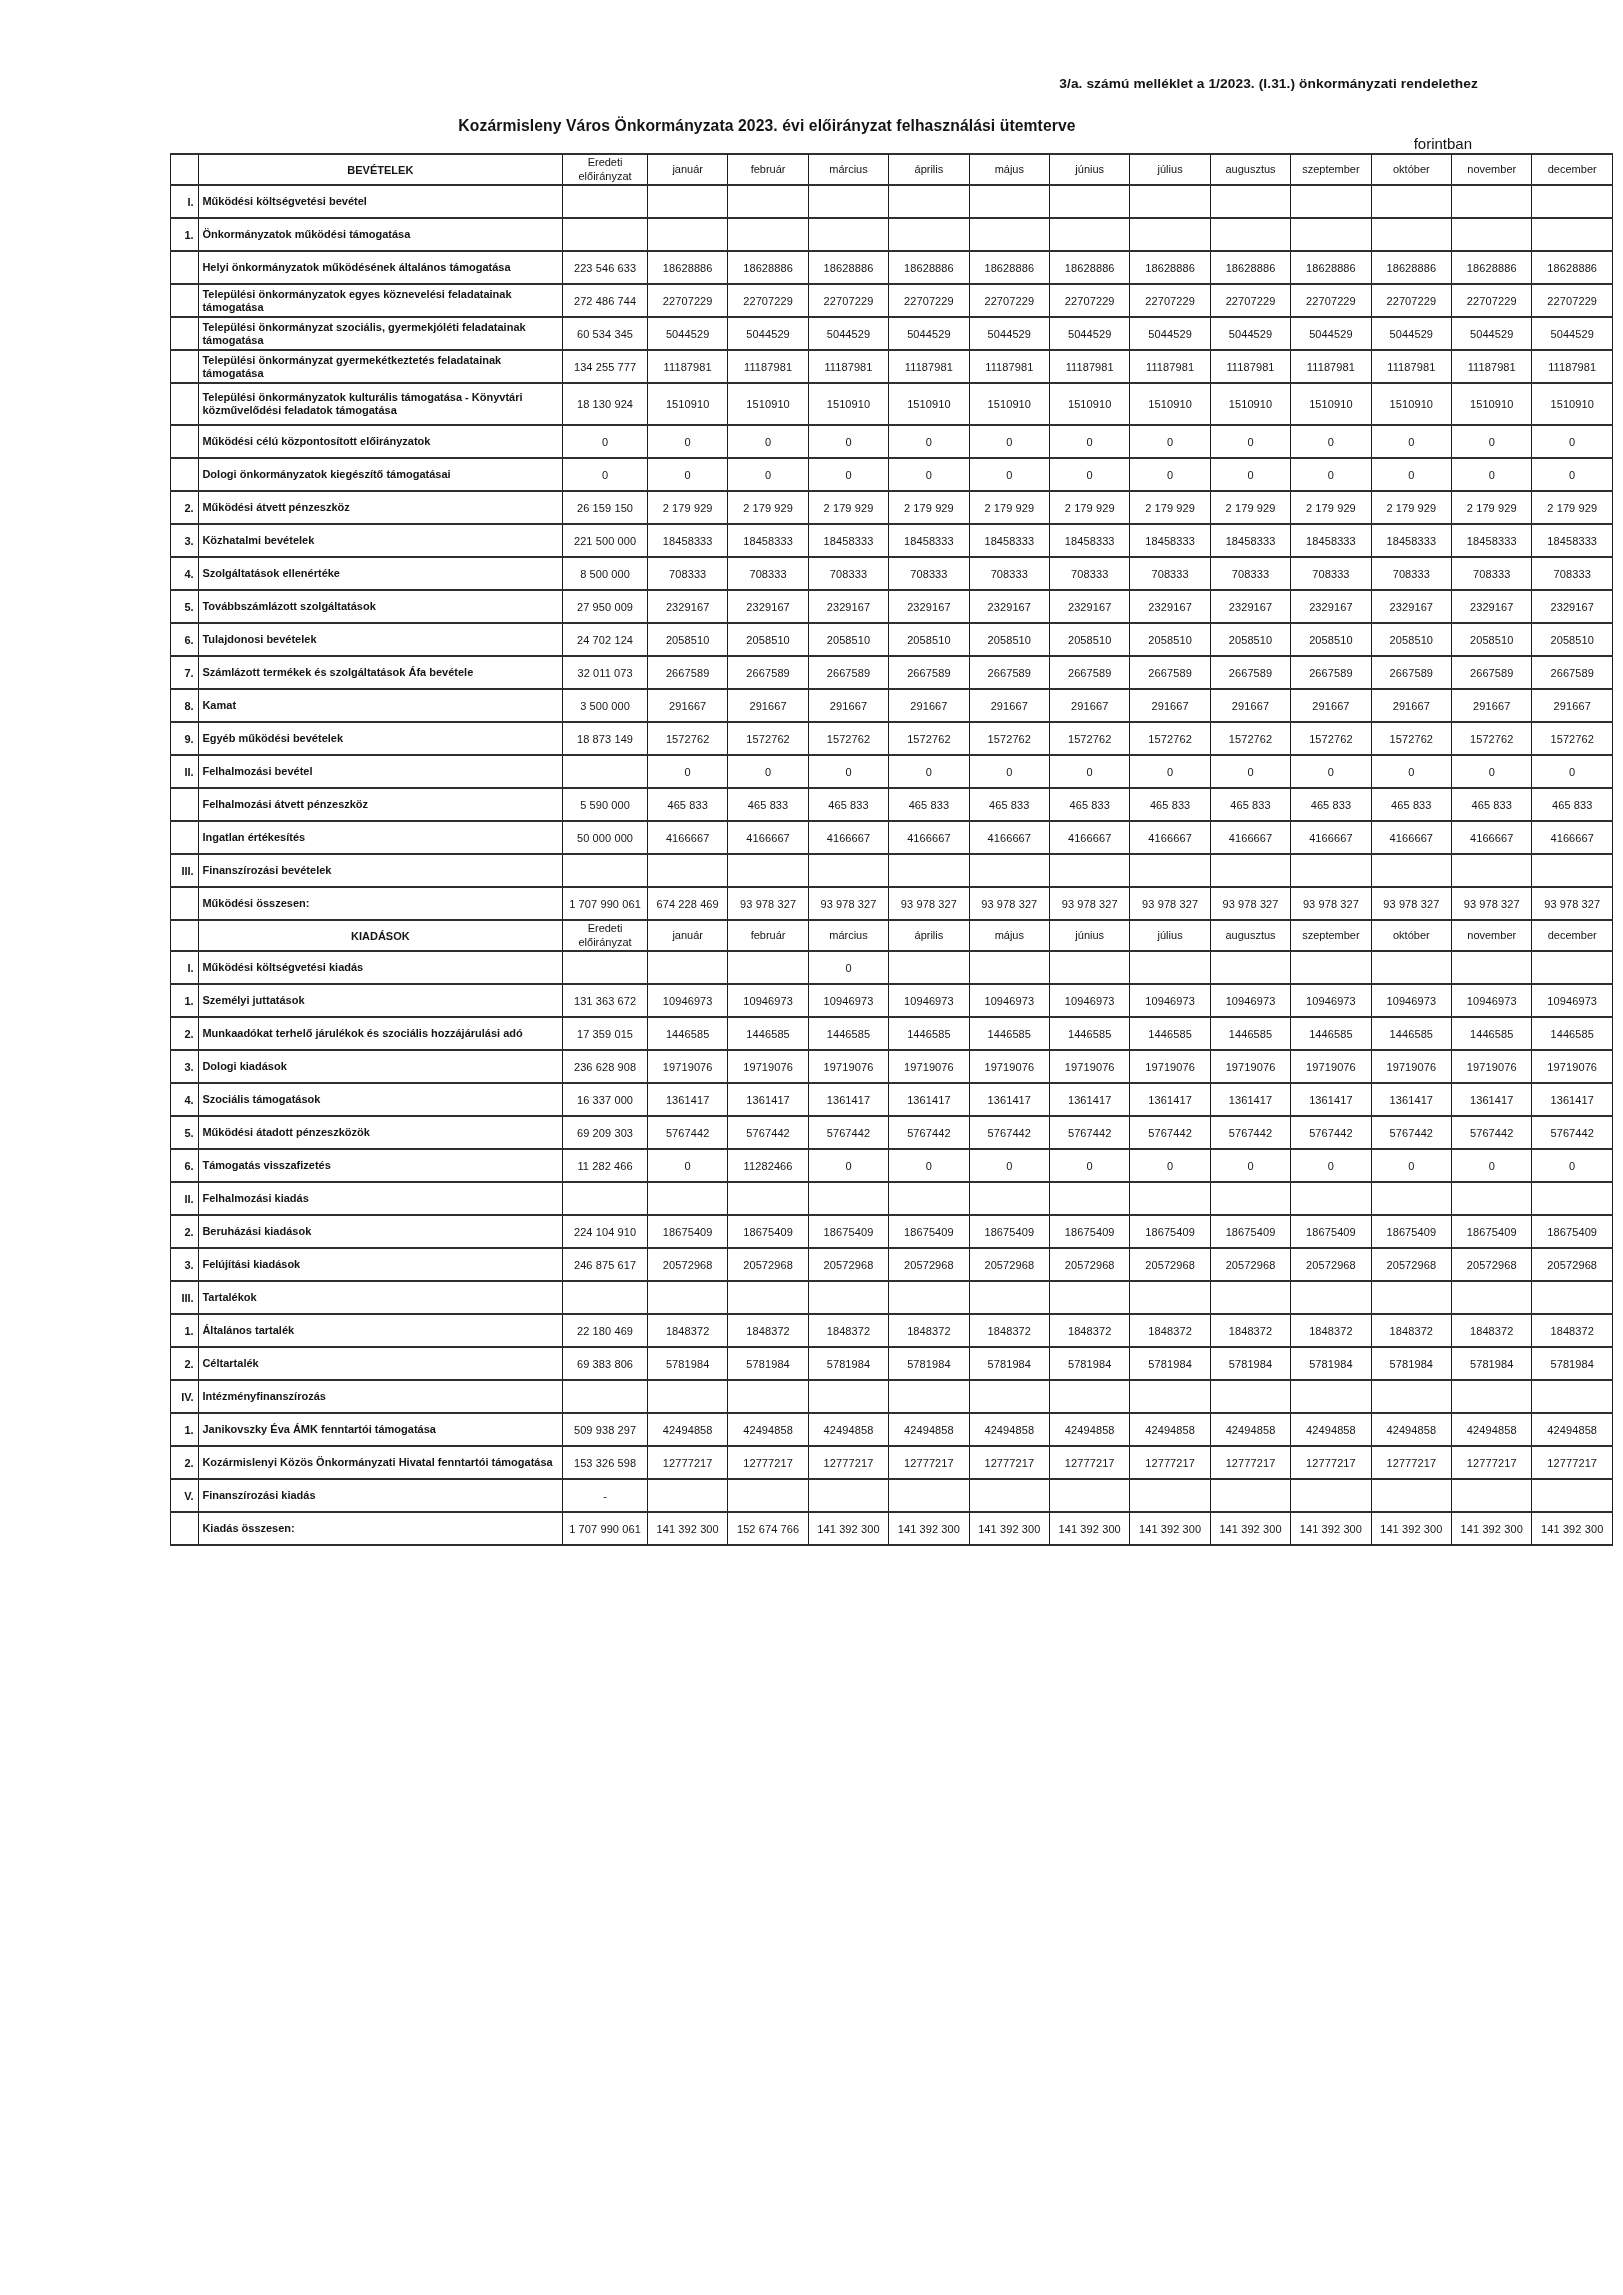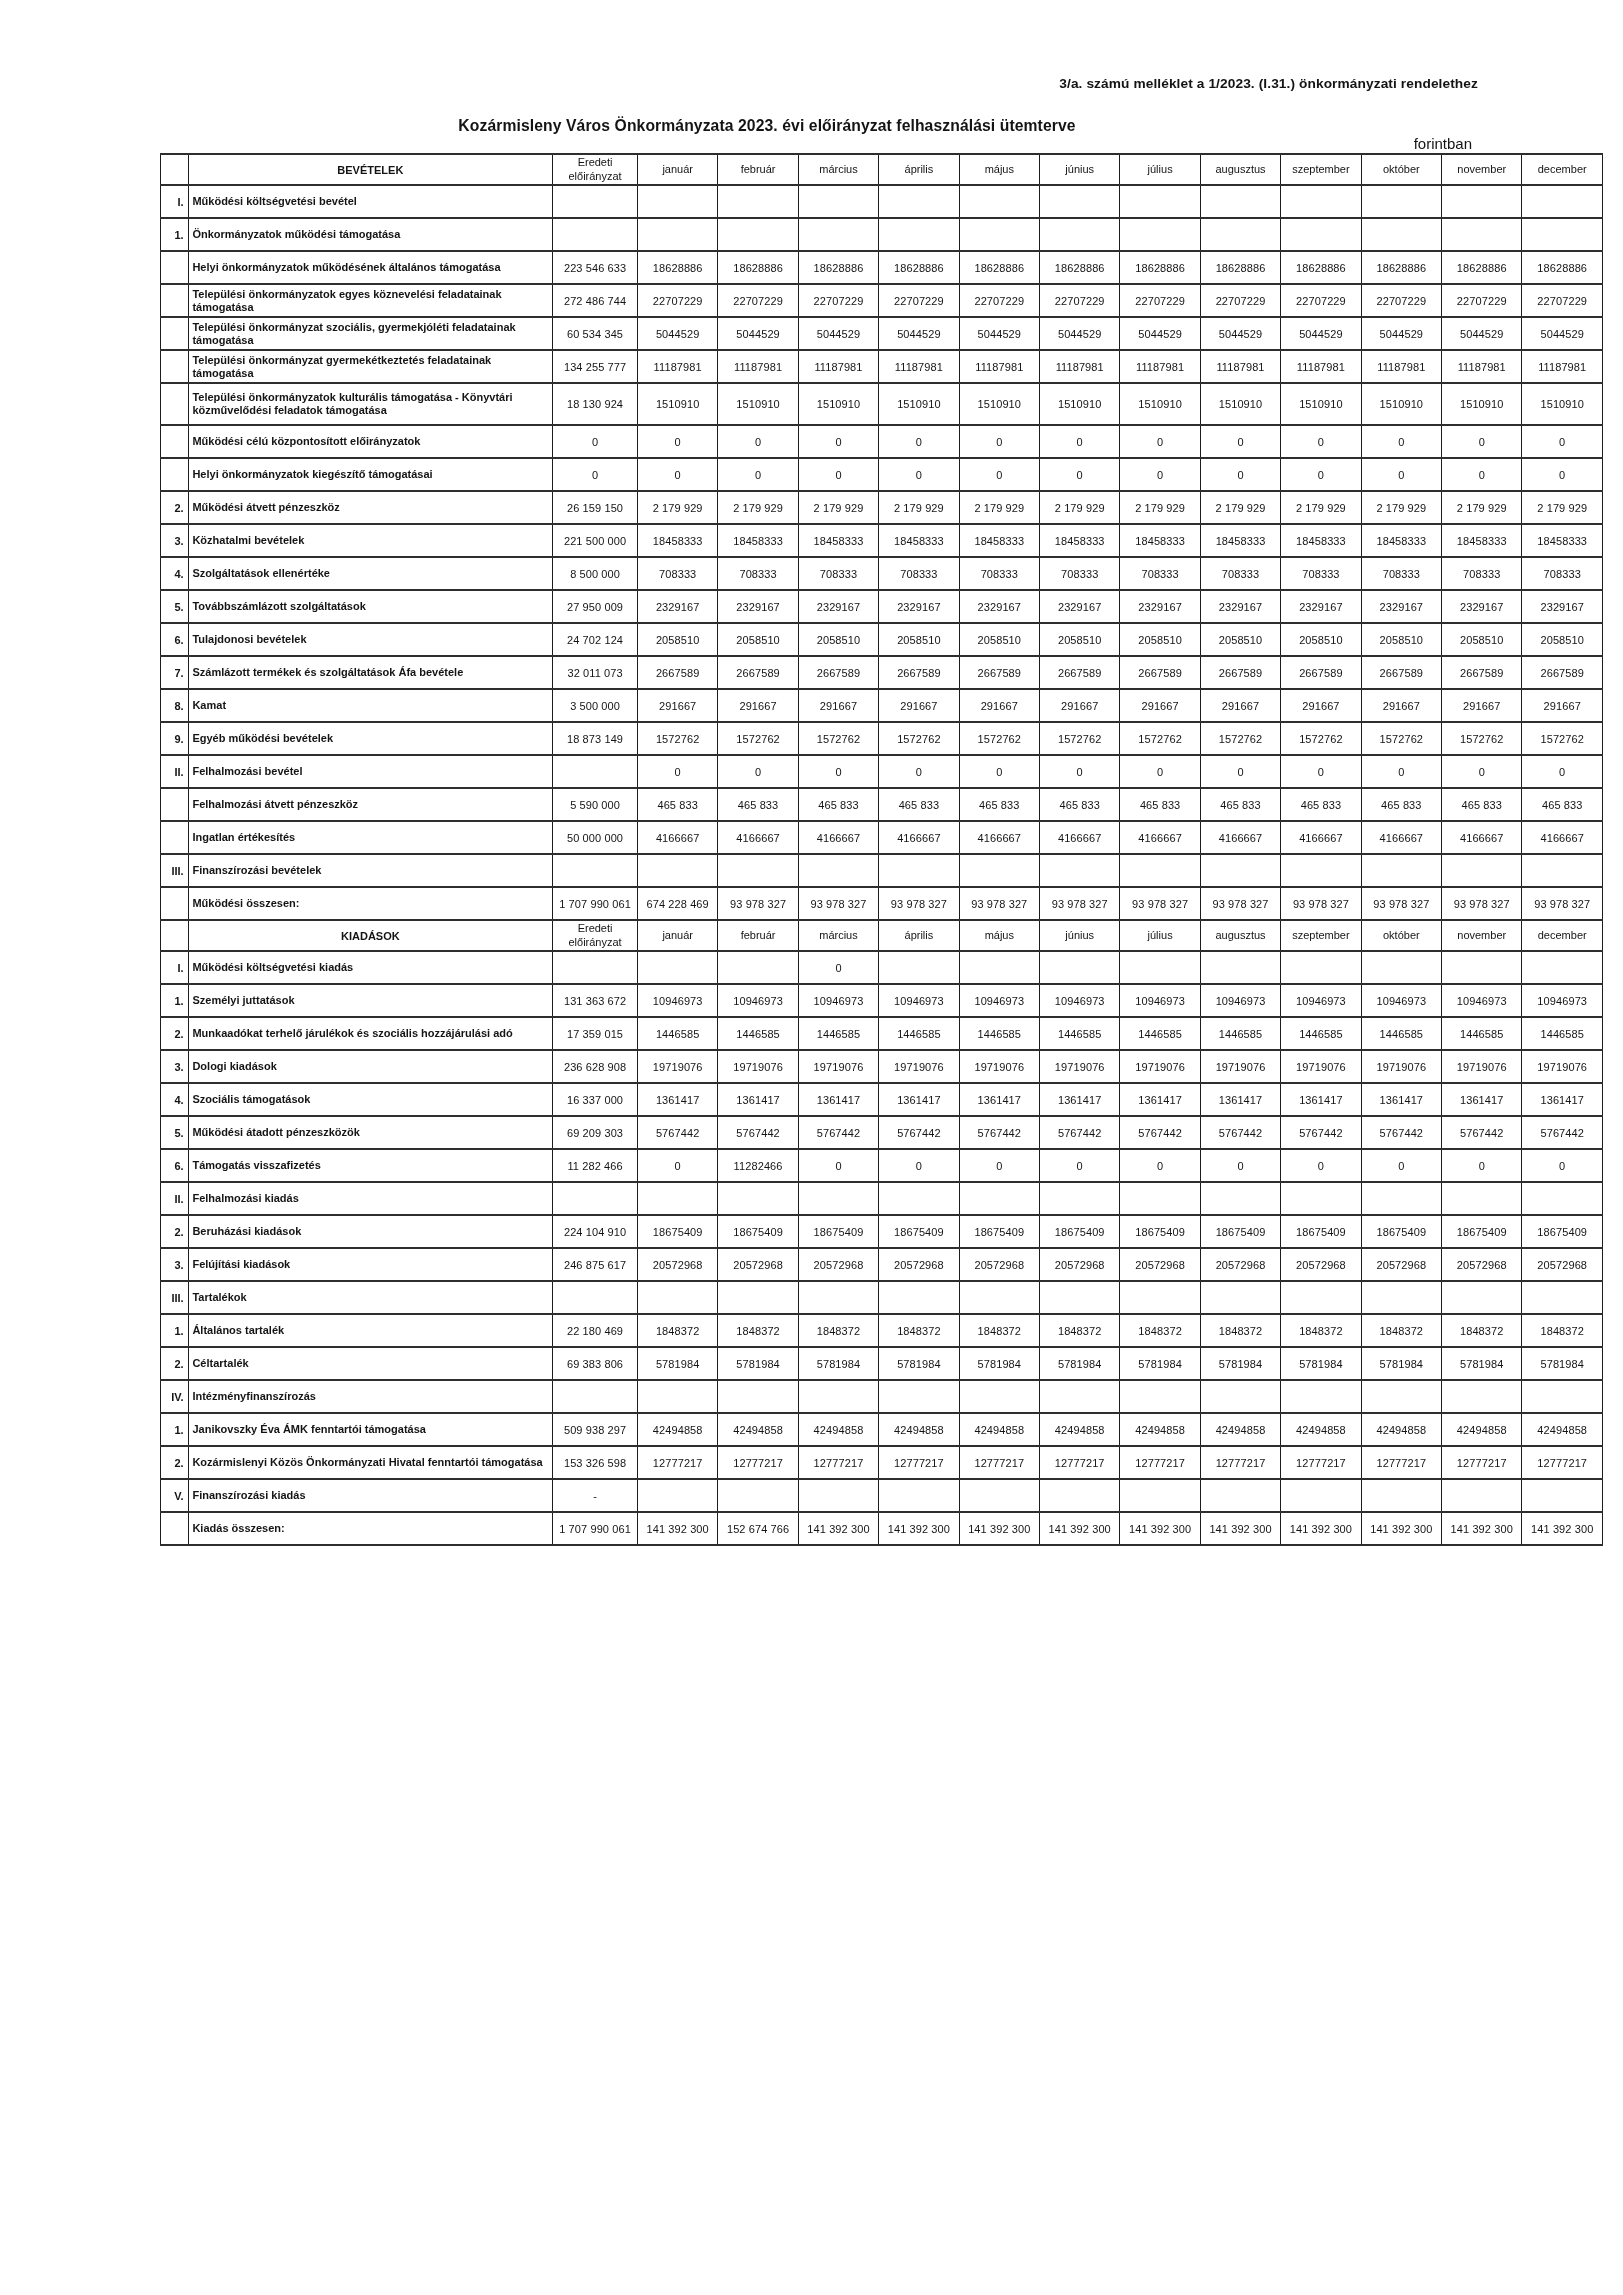--- a/index.html
+++ b/index.html
@@ -13,21 +13,21 @@
     font-size:13.7px;font-weight:bold;letter-spacing:0.1px;
   }
   .doc-title{
     position:absolute;top:117px;left:160px;width:1214px;
     text-align:center;font-size:15.7px;font-weight:bold;letter-spacing:0.1px;
   }
   .unit-note{
     position:absolute;top:135px;right:151px;font-size:15px;
   }
   table.budget{
-    position:absolute;top:153px;left:160px;width:1443px;
+    position:absolute;top:153px;left:170px;width:1443px;
     border-collapse:collapse;table-layout:fixed;
     border:1.3px solid #161616;
   }
   table.budget td{
     border-left:1.3px solid #1c1c1c;border-right:1.3px solid #1c1c1c;
     border-top:2px double #2e2e2e;border-bottom:2px double #2e2e2e;
     padding:1.3px 3.9px;font-size:11px;vertical-align:middle;overflow:hidden;
   }
   tr.h-row{height:33px;}
   tr.h-hdr{height:31px;}
@@ -201,21 +201,21 @@
         <td class="c-val">0</td>
         <td class="c-val">0</td>
         <td class="c-val">0</td>
         <td class="c-val">0</td>
         <td class="c-val">0</td>
         <td class="c-val">0</td>
         <td class="c-val">0</td>
       </tr>
       <tr class="h-row">
         <td class="c-num"></td>
-        <td class="c-label">Helyi önkormányzatok kiegészítő támogatásai</td>
+        <td class="c-label">Dologi önkormányzatok kiegészítő támogatásai</td>
         <td class="c-val">0</td>
         <td class="c-val">0</td>
         <td class="c-val">0</td>
         <td class="c-val">0</td>
         <td class="c-val">0</td>
         <td class="c-val">0</td>
         <td class="c-val">0</td>
         <td class="c-val">0</td>
         <td class="c-val">0</td>
         <td class="c-val">0</td>

